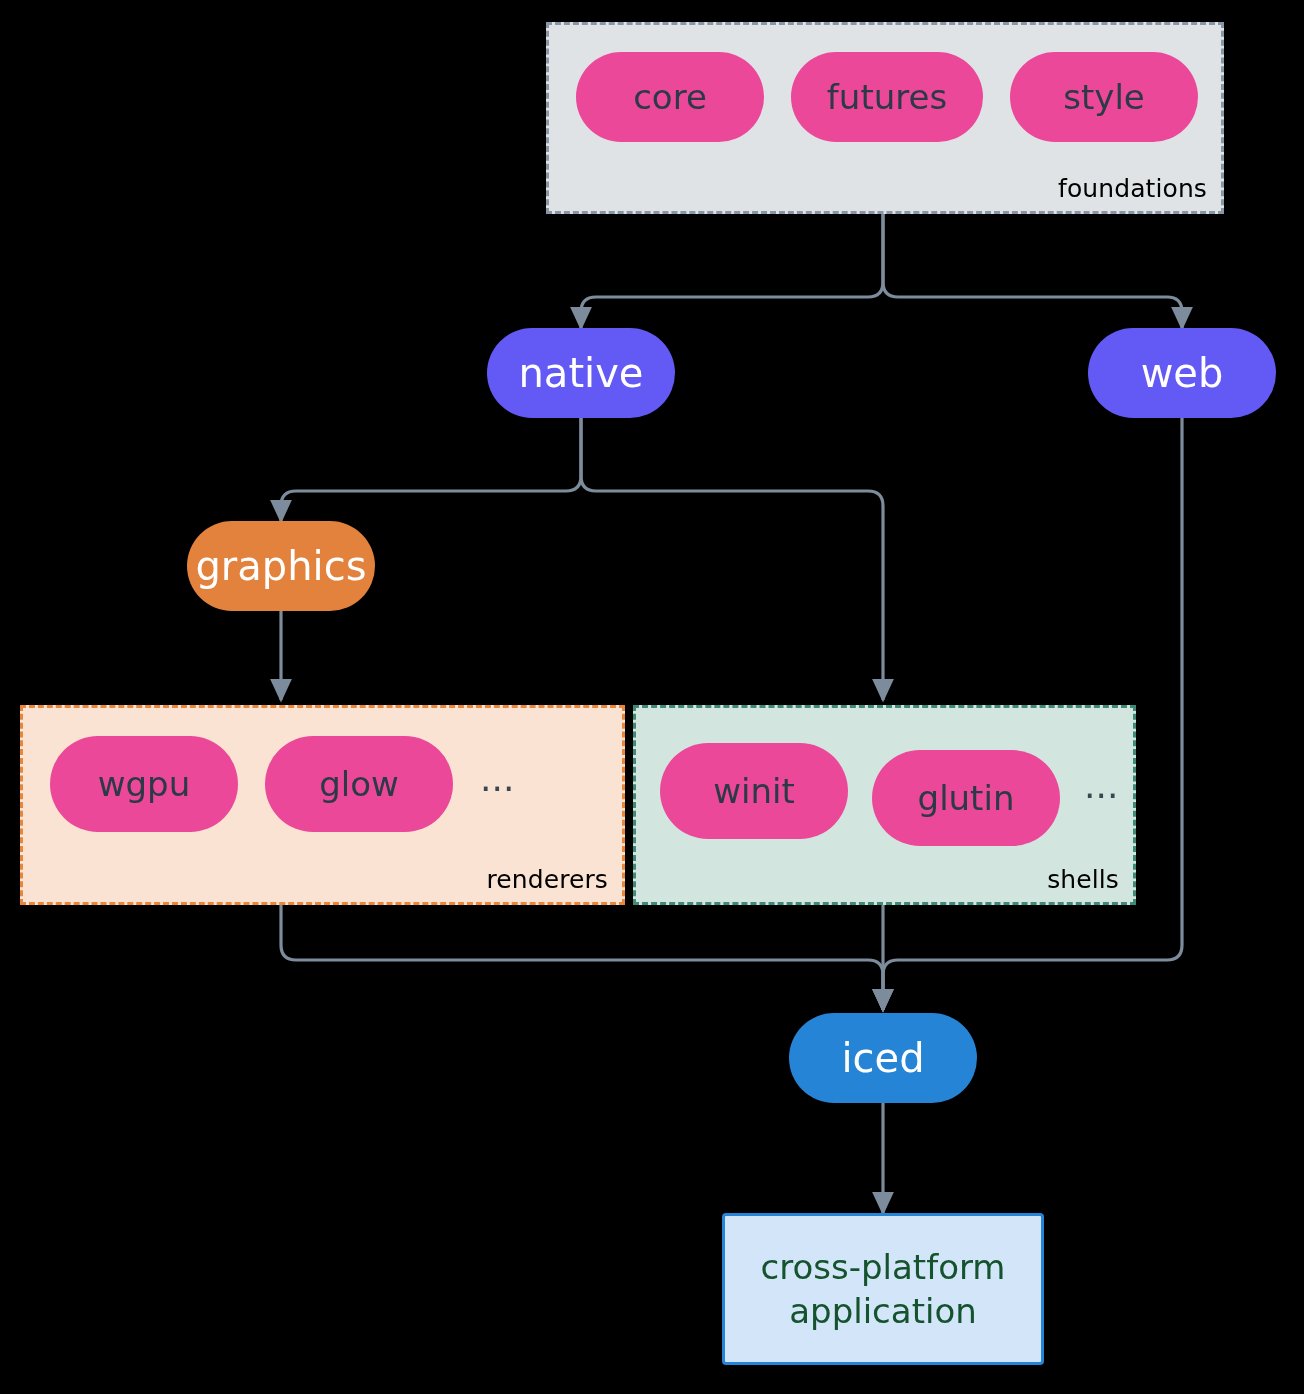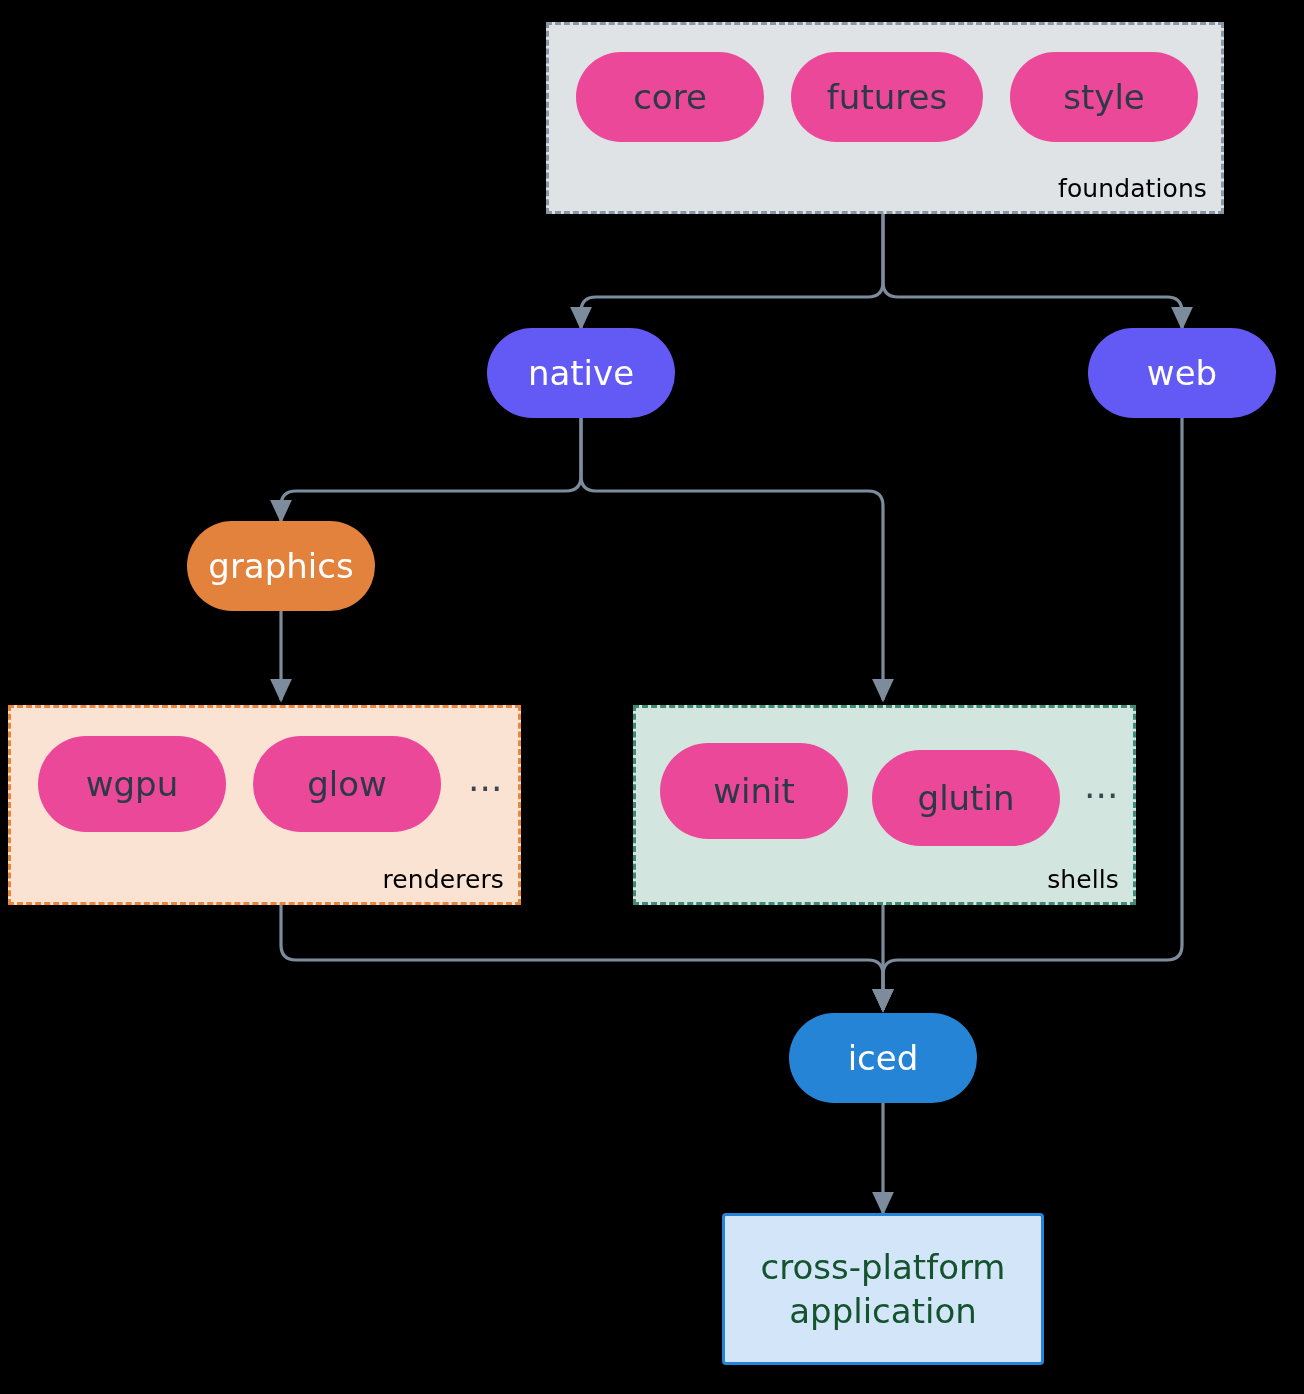--- a/index.html
+++ b/index.html
@@ -71,21 +71,21 @@
 
   
   .node {
     position: absolute;
     box-sizing: border-box;
     display: flex;
     align-items: center;
     justify-content: center;
     border-radius: 999px;
     color: #ffffff;
-    font-size: 34px;
+    font-size: 40px;
     white-space: nowrap;
   }
 
   
   .rect-node {
     position: absolute;
     box-sizing: border-box;
     display: flex;
     flex-direction: column;
     align-items: center;
@@ -147,21 +147,21 @@
   </div>
 
   <div class="node" style="left:1088px; top:328px; width:188px; height:90px; background:#6359f5;">
     <span>web</span>
   </div>
 
   <div class="node" style="left:187px; top:521px; width:188px; height:90px; background:#e2823c;">
     <span>graphics</span>
   </div>
 
-  <div class="group-box" style="left:8px; top:705px; width:513px; height:200px; background:#fbe3d4; border-color:#e8873a;padding-left:8px;">
+  <div class="group-box" style="left:20px; top:705px; width:605px; height:200px; background:#fbe3d4; border-color:#e8873a;padding-left:8px;">
     <div class="group-pills" style="left:27px; top:28px; gap:27px;">
       <div class="pill" style="width:188px; height:96px;">
         <span>wgpu</span>
       </div>
       <div class="pill" style="width:188px; height:96px;justify-content:center;">
         <span>glow</span>
       </div>
       <div class="ellipsis">...</div>
     </div>
     <div class="group-label">renderers</div>

